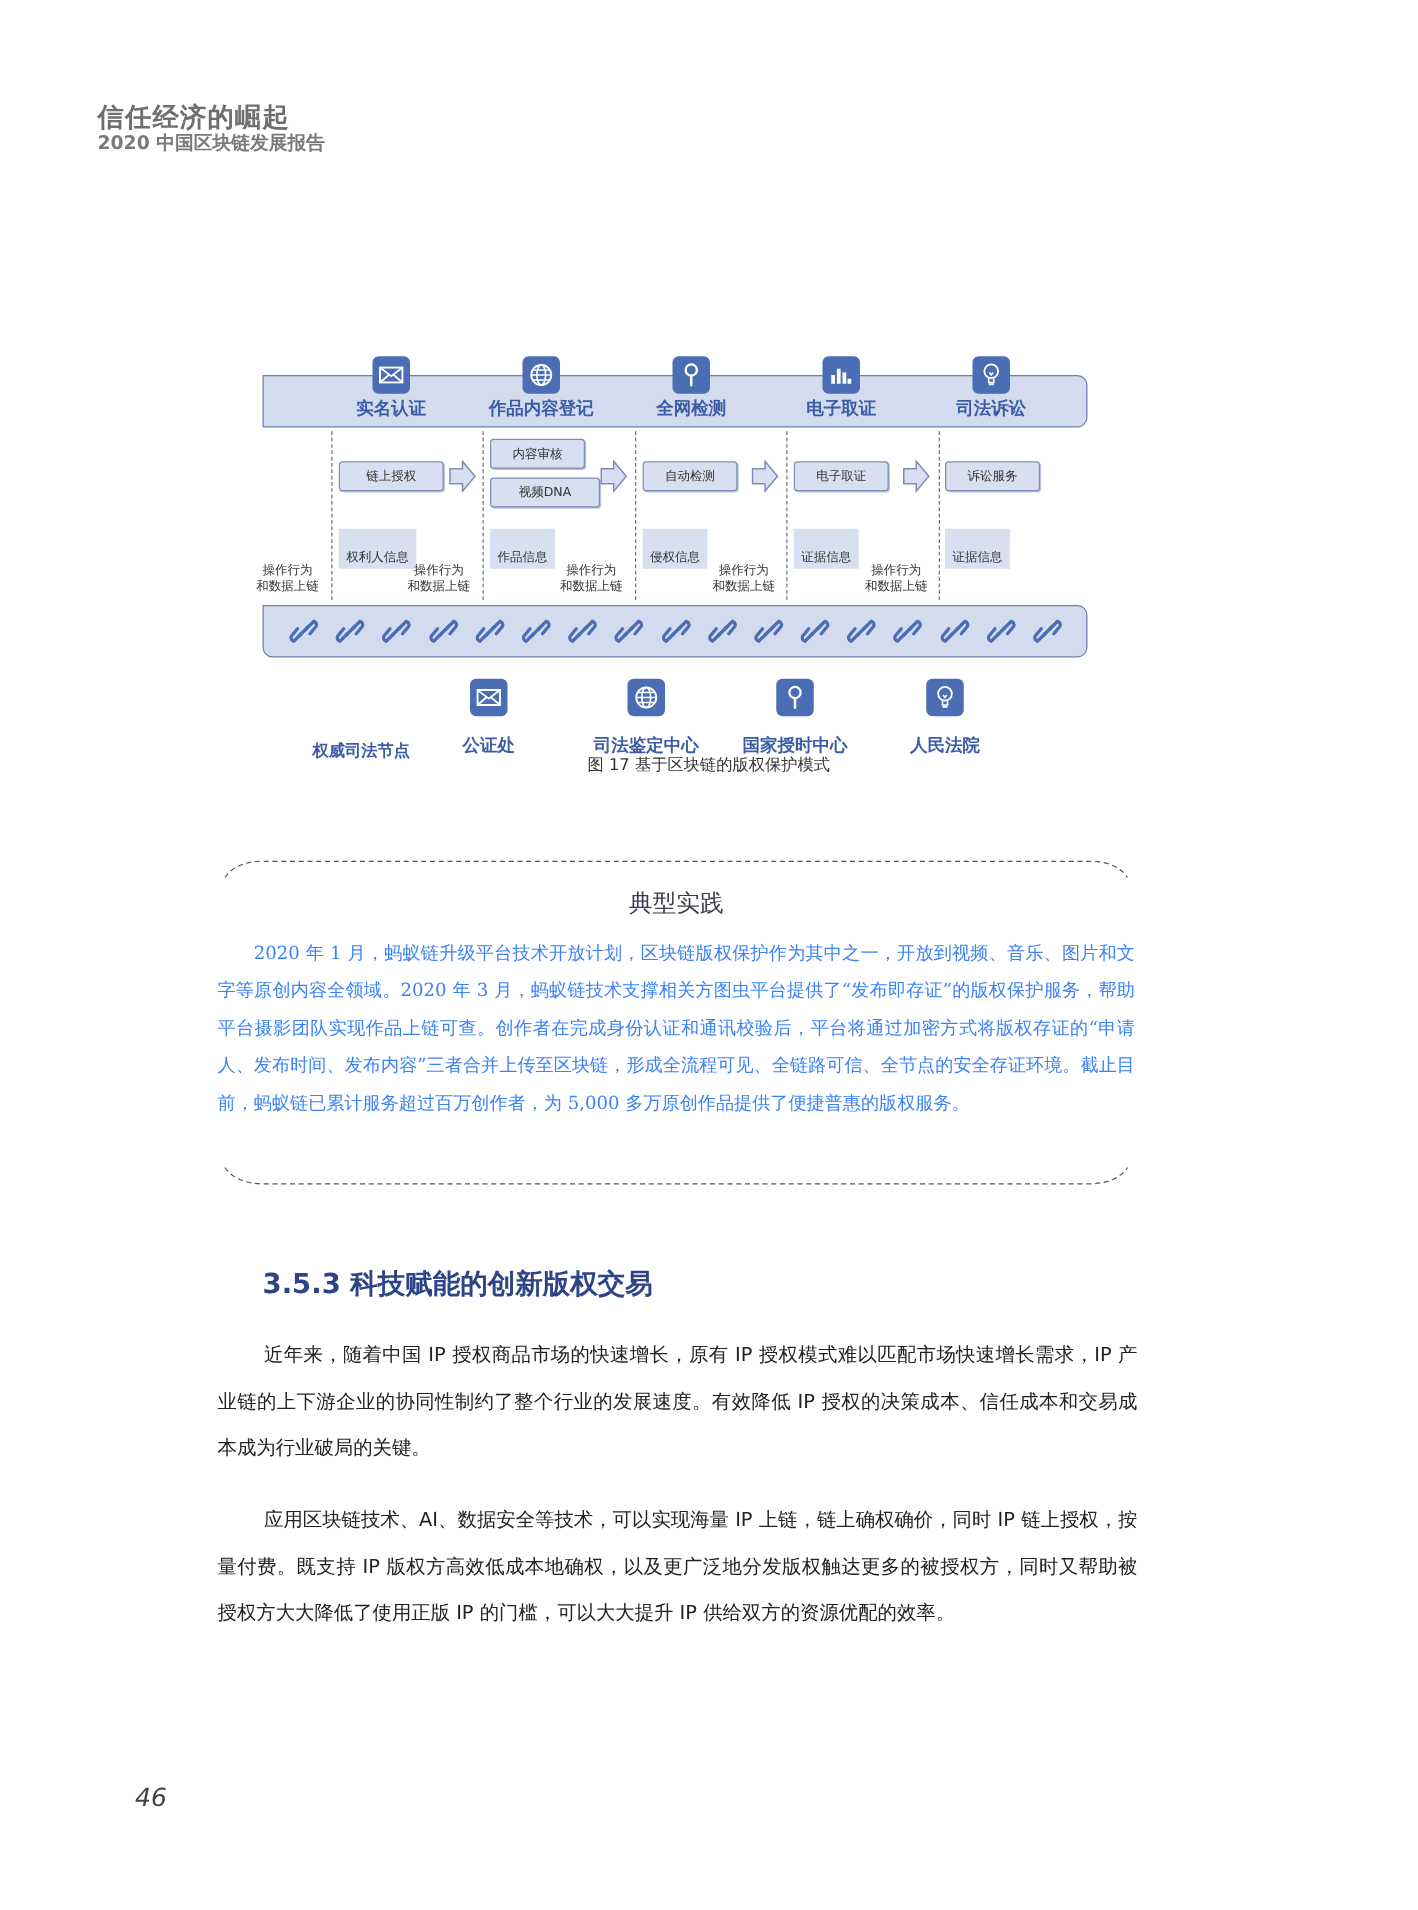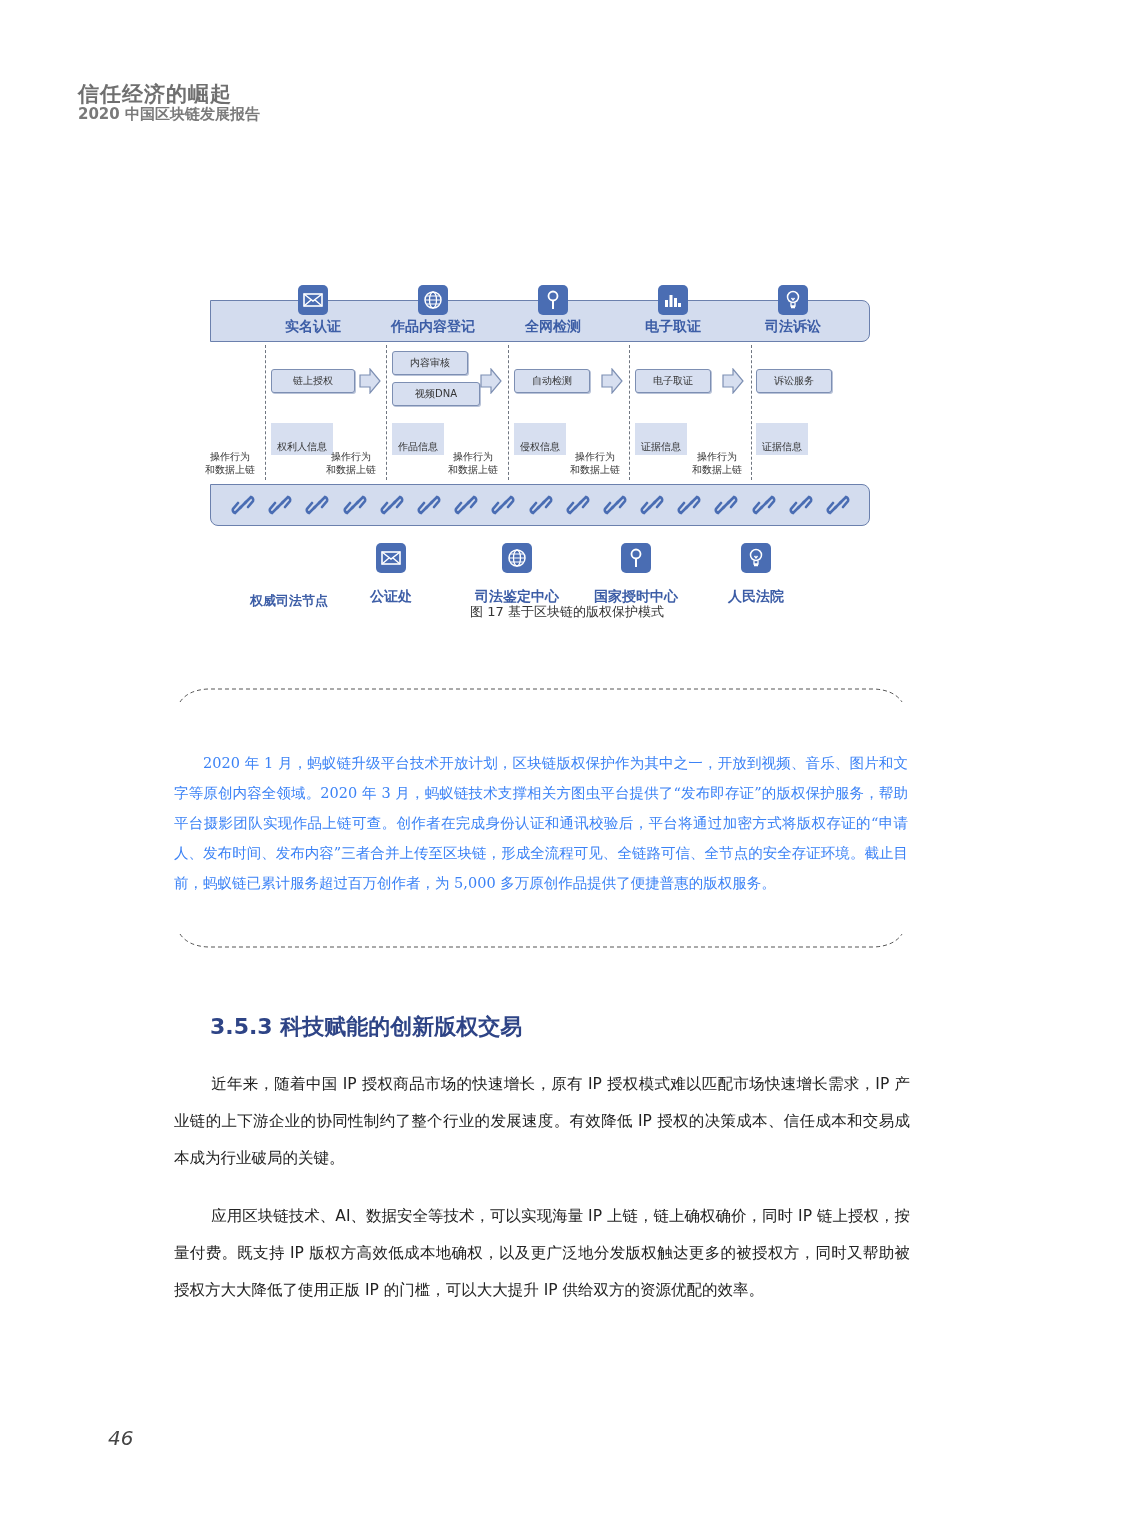--- a/index.html
+++ b/index.html
@@ -321,20 +321,21 @@
   </div>
 </div>
 
 <div class="caption">图 17   基于区块链的版权保护模式</div>
 
 <div class="practice">
   <svg class="frame" width="726" height="262" viewBox="0 0 726 262">
     <path d="M2 14 Q10 2 30 1 H696 Q716 2 724 14" fill="none" stroke="#555" stroke-width="1" stroke-dasharray="4 3"></path>
     <path d="M2 246 Q10 258 30 259 H696 Q716 258 724 246" fill="none" stroke="#555" stroke-width="1" stroke-dasharray="4 3"></path>
   </svg>
+  <div class="practice-title">典型实践</div>
   <div class="practice-text">2020 年 1 月，蚂蚁链升级平台技术开放计划，区块链版权保护作为其中之一，开放到视频、音乐、图片和文字等原创内容全领域。2020 年 3 月，蚂蚁链技术支撑相关方图虫平台提供了“发布即存证”的版权保护服务，帮助平台摄影团队实现作品上链可查。创作者在完成身份认证和通讯校验后，平台将通过加密方式将版权存证的“申请人、发布时间、发布内容”三者合并上传至区块链，形成全流程可见、全链路可信、全节点的安全存证环境。截止目前，蚂蚁链已累计服务超过百万创作者，为 5,000 多万原创作品提供了便捷普惠的版权服务。</div>
 </div>
 
 <div class="section">3.5.3  科技赋能的创新版权交易</div>
 <p class="para p1">近年来，随着中国 IP 授权商品市场的快速增长，原有 IP 授权模式难以匹配市场快速增长需求，IP 产业链的上下游企业的协同性制约了整个行业的发展速度。有效降低 IP 授权的决策成本、信任成本和交易成本成为行业破局的关键。</p>
 <p class="para p2">应用区块链技术、AI、数据安全等技术，可以实现海量 IP 上链，链上确权确价，同时 IP 链上授权，按量付费。既支持 IP 版权方高效低成本地确权，以及更广泛地分发版权触达更多的被授权方，同时又帮助被授权方大大降低了使用正版 IP 的门槛，可以大大提升 IP 供给双方的资源优配的效率。</p>
 
 <div class="pageno">46</div>
 
 </body></html>

